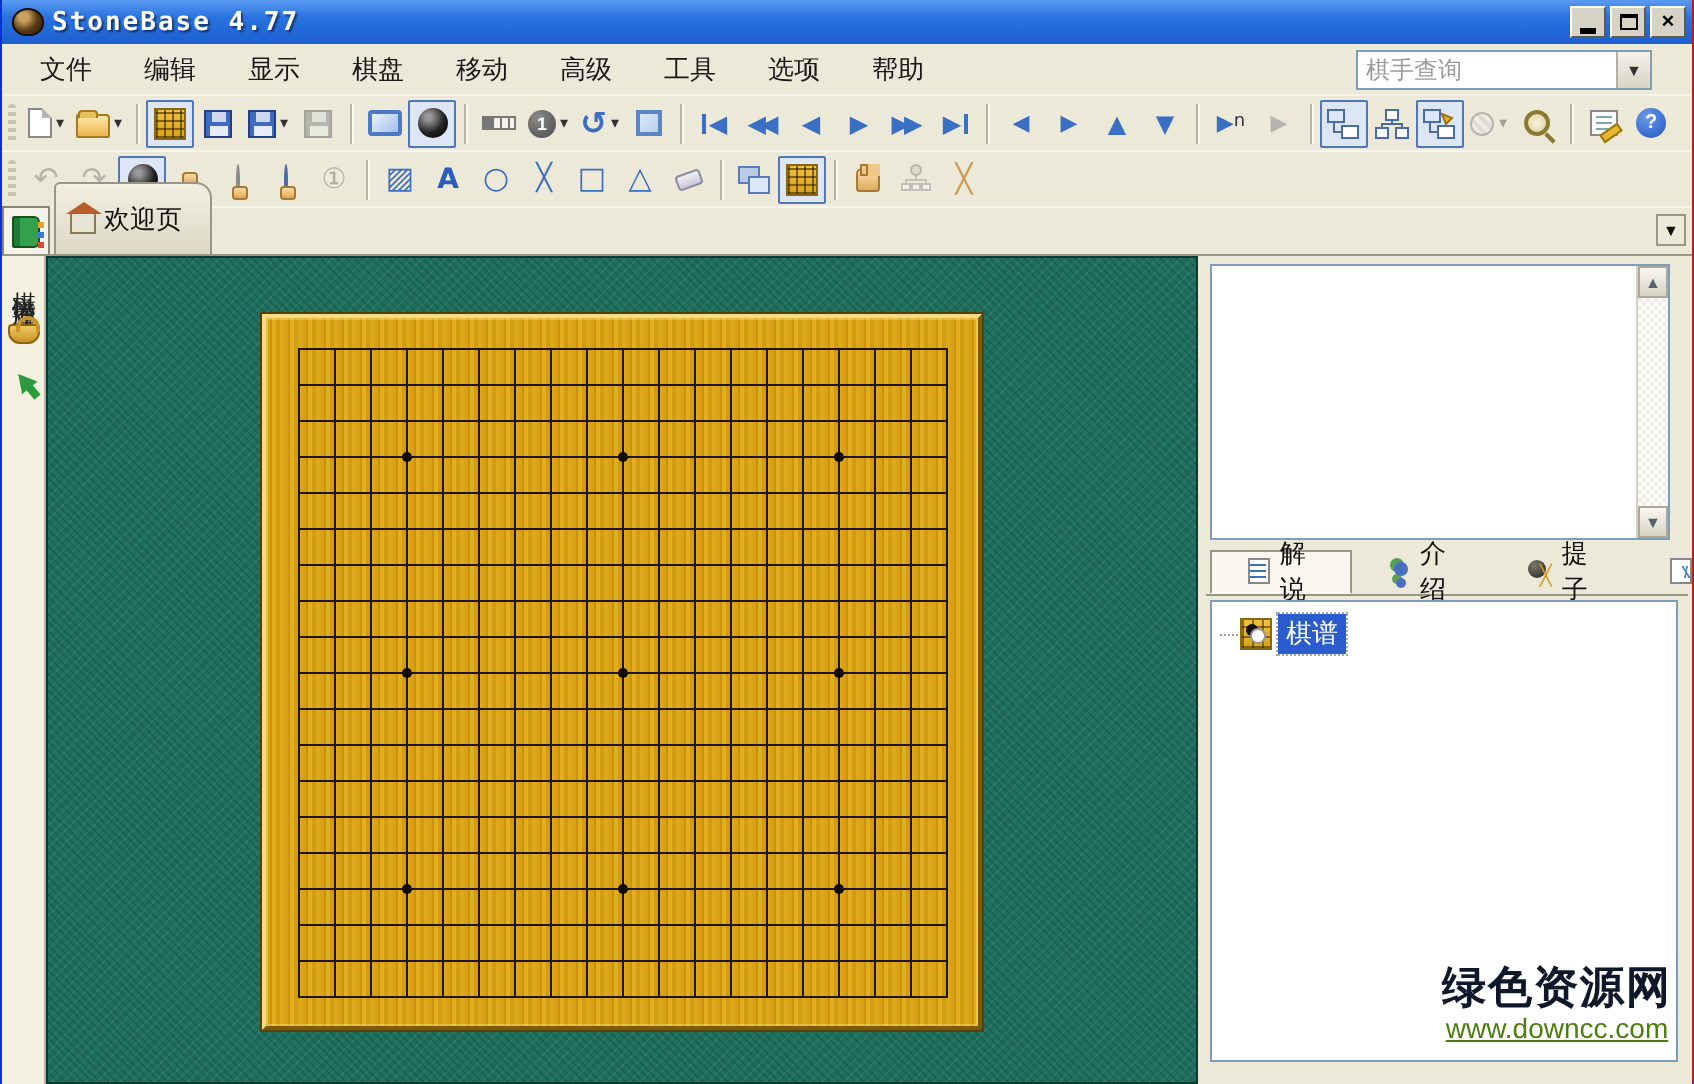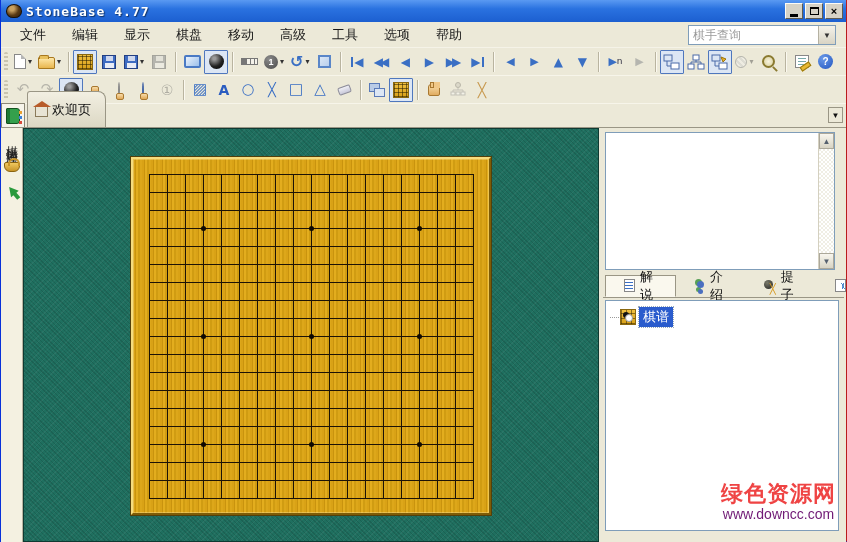--- a/index.html
+++ b/index.html
@@ -11,21 +11,21 @@
   .titlebar { height:22px; background:linear-gradient(180deg,#5a9af2 0%,#2a72e0 40%,#1c5fd0 100%); display:flex; align-items:center; padding:0 3px; }
   .app-icon { width:16px; height:14px; margin:0 4px 0 2px; border-radius:50% 50% 45% 45%; background:radial-gradient(circle at 35% 30%, #c8a060 0 18%, #5a3a14 55%, #2e1c08 100%); border:1px solid #1a1008; }
   .title-text { color:#fff; font-family:"DejaVu Sans Mono","Liberation Mono",monospace; font-weight:bold; font-size:13px; letter-spacing:1px; text-shadow:1px 1px 1px rgba(0,0,0,.5); flex:1; }
   .win-btn { width:18px; height:16px; margin-left:2px; background:#d6d2c6; border:1px solid; border-color:#fdfbf5 #5f5c52 #5f5c52 #fdfbf5; display:flex; align-items:center; justify-content:center; font-weight:bold; font-size:11px; line-height:1; color:#000; }
   .glyph-min { width:8px; height:3px; background:#000; margin-top:8px; }
   .glyph-max { width:9px; height:8px; border:1px solid #000; border-top:2px solid #000; }
 
   
   .menubar { height:26px; display:flex; align-items:center; padding-left:6px; background:#ece9d8; position:relative; border-bottom:1px solid #f5f3e8; }
   .menu-item { padding:4px 13px; color:#1a1a1a; font-size:13px; }
-  .combo { position:absolute; right:10px; top:3px; width:148px; height:20px; background:#fff; border:1px solid #7f9db9; display:flex; align-items:center; }
+  .combo { position:absolute; right:20px; top:3px; width:148px; height:20px; background:#fff; border:1px solid #7f9db9; display:flex; align-items:center; }
   .combo-text { flex:1; padding-left:4px; color:#9a9a9a; font-size:12px; overflow:hidden; white-space:nowrap; }
   .combo-btn { width:17px; height:18px; background:linear-gradient(180deg,#f4f2ea,#d8d4c4); border-left:1px solid #b5b1a2; display:flex; align-items:center; justify-content:center; font-size:8px; color:#333; }
 
   
   .toolbar { height:28px; display:flex; align-items:center; padding:0 2px; background:#ece9d8; border-bottom:1px solid #f7f5ea; }
   .grip { width:4px; height:20px; margin:0 3px 0 1px; background:repeating-linear-gradient(180deg,#c9c4ae 0 2px, transparent 2px 4px); border-radius:2px; }
   .sep { width:1px; height:20px; background:#b9b4a0; margin:0 4px; box-shadow:1px 0 0 #fbf9f0; }
   .tbtn { height:24px; min-width:24px; padding:0 2px; display:flex; align-items:center; justify-content:center; border:1px solid transparent; border-radius:1px; position:relative; }
   .tbtn.active { border-color:#4f77bd; background:#dce6f4; }
   .tbtn.disabled { opacity:.40; filter:grayscale(.9); }
@@ -134,22 +134,22 @@
   .treerow { display:flex; align-items:center; margin:6px 0 0 4px; }
   .tree-dots { width:9px; height:1px; border-top:1px dotted #9a9a9a; margin-right:1px; }
   .i-record { width:16px; height:16px; background:
       repeating-linear-gradient(90deg, rgba(40,30,0,.5) 0 1px, transparent 1px 5px),
       repeating-linear-gradient(0deg, rgba(40,30,0,.5) 0 1px, transparent 1px 5px),
       linear-gradient(180deg,#f0c040,#d8a018); border:1px solid #8a6810; position:relative; margin-right:3px; }
   .i-record::before { content:""; position:absolute; left:2px; top:2px; width:6px; height:6px; border-radius:50%; background:#111; }
   .i-record::after { content:""; position:absolute; right:2px; bottom:2px; width:6px; height:6px; border-radius:50%; background:#fdfdfd; border:1px solid #999; }
   .tree-label { background:#2a5ccd; color:#fff; font-size:13px; padding:1px 4px; outline:1px dotted #9ab; }
   .watermark { position:absolute; right:2px; bottom:8px; text-align:center; line-height:1.15; pointer-events:none; }
-  .wm1 { font-size:22px; font-weight:bold; color:#ef4444; letter-spacing:1px; }
-  .wm2 { font-size:14px; color:#701a75; }
+  .wm1 { font-size:22px; font-weight:bold; color:#0f172a; letter-spacing:1px; }
+  .wm2 { font-size:14px; color:#4d7c0f;text-decoration:underline; }
 </style>
 </head>
 <body>
 
 <div id="app">
 
   <div class="titlebar">
     <div class="app-icon"></div>
     <div class="title-text">StoneBase 4.77</div>
     <div class="win-btn">

